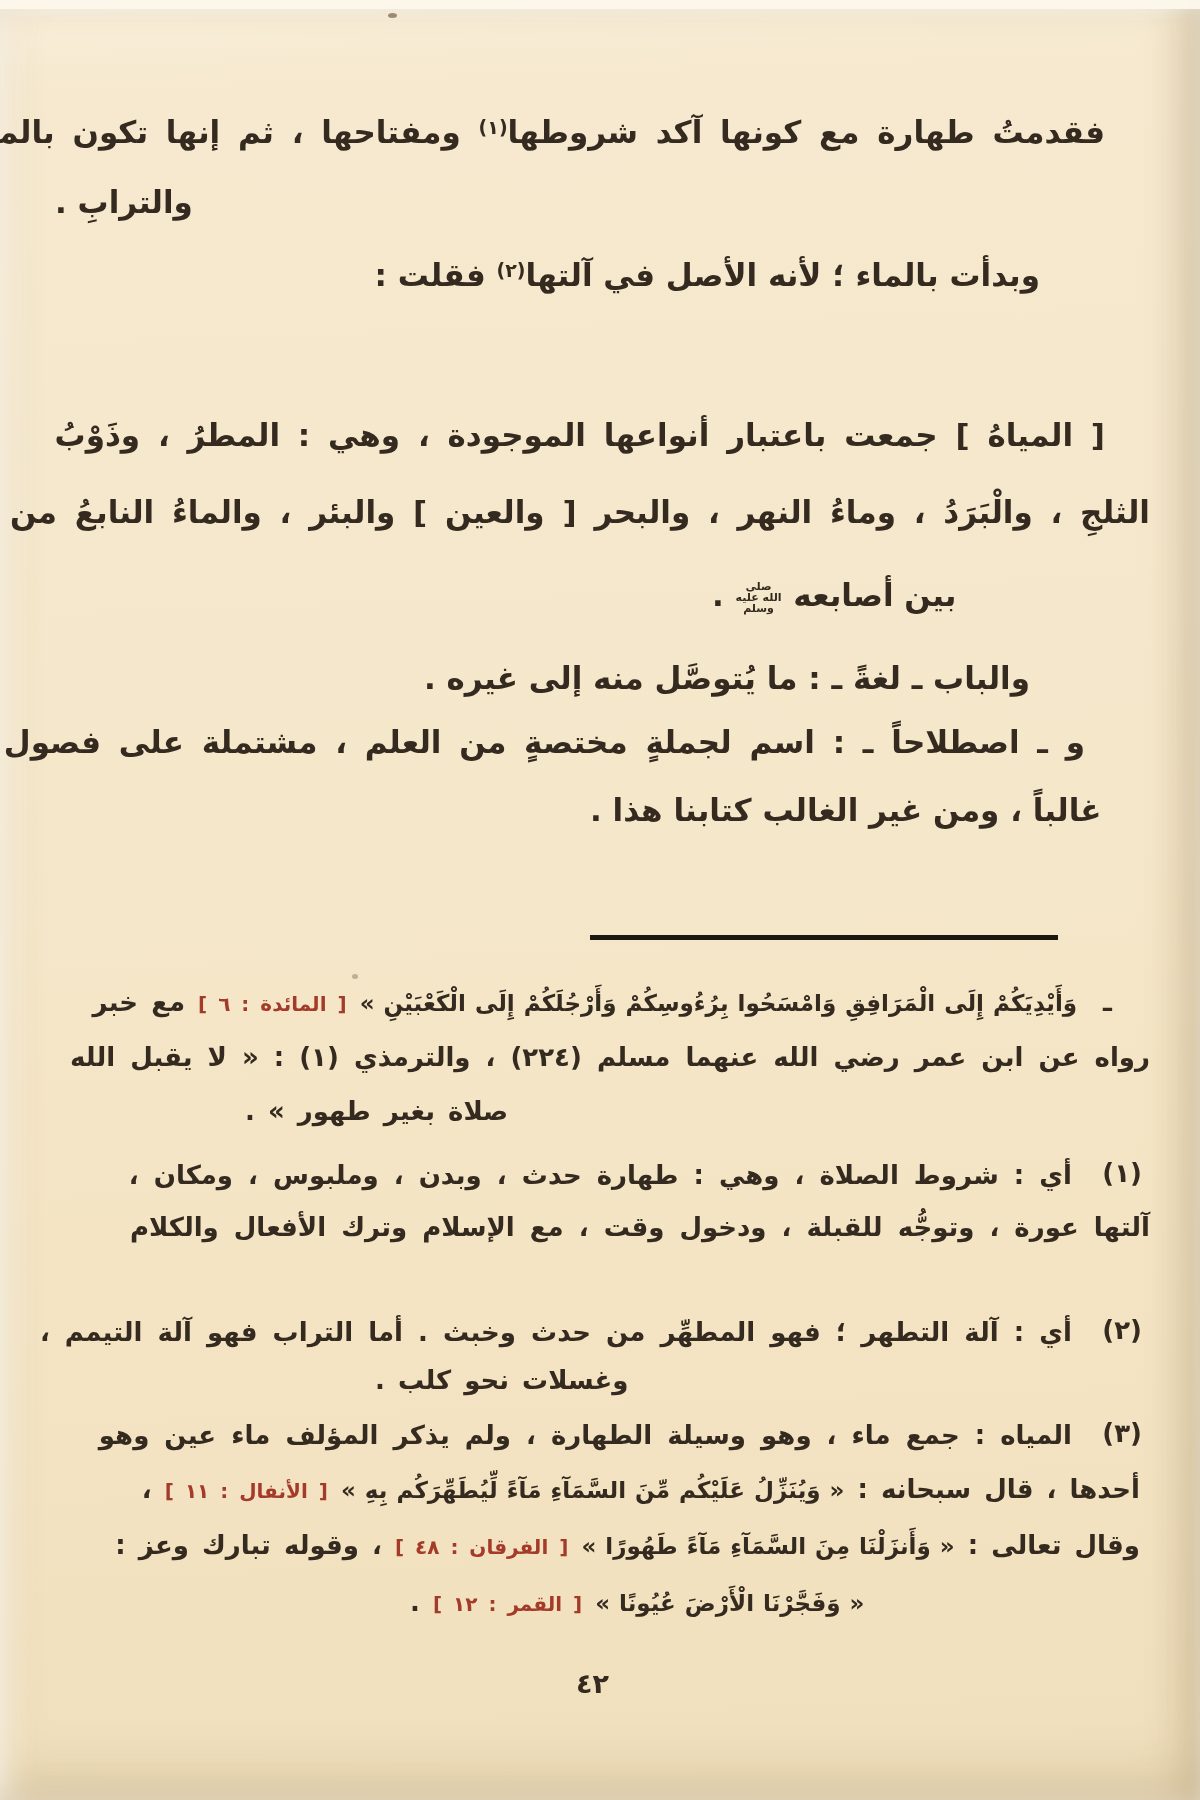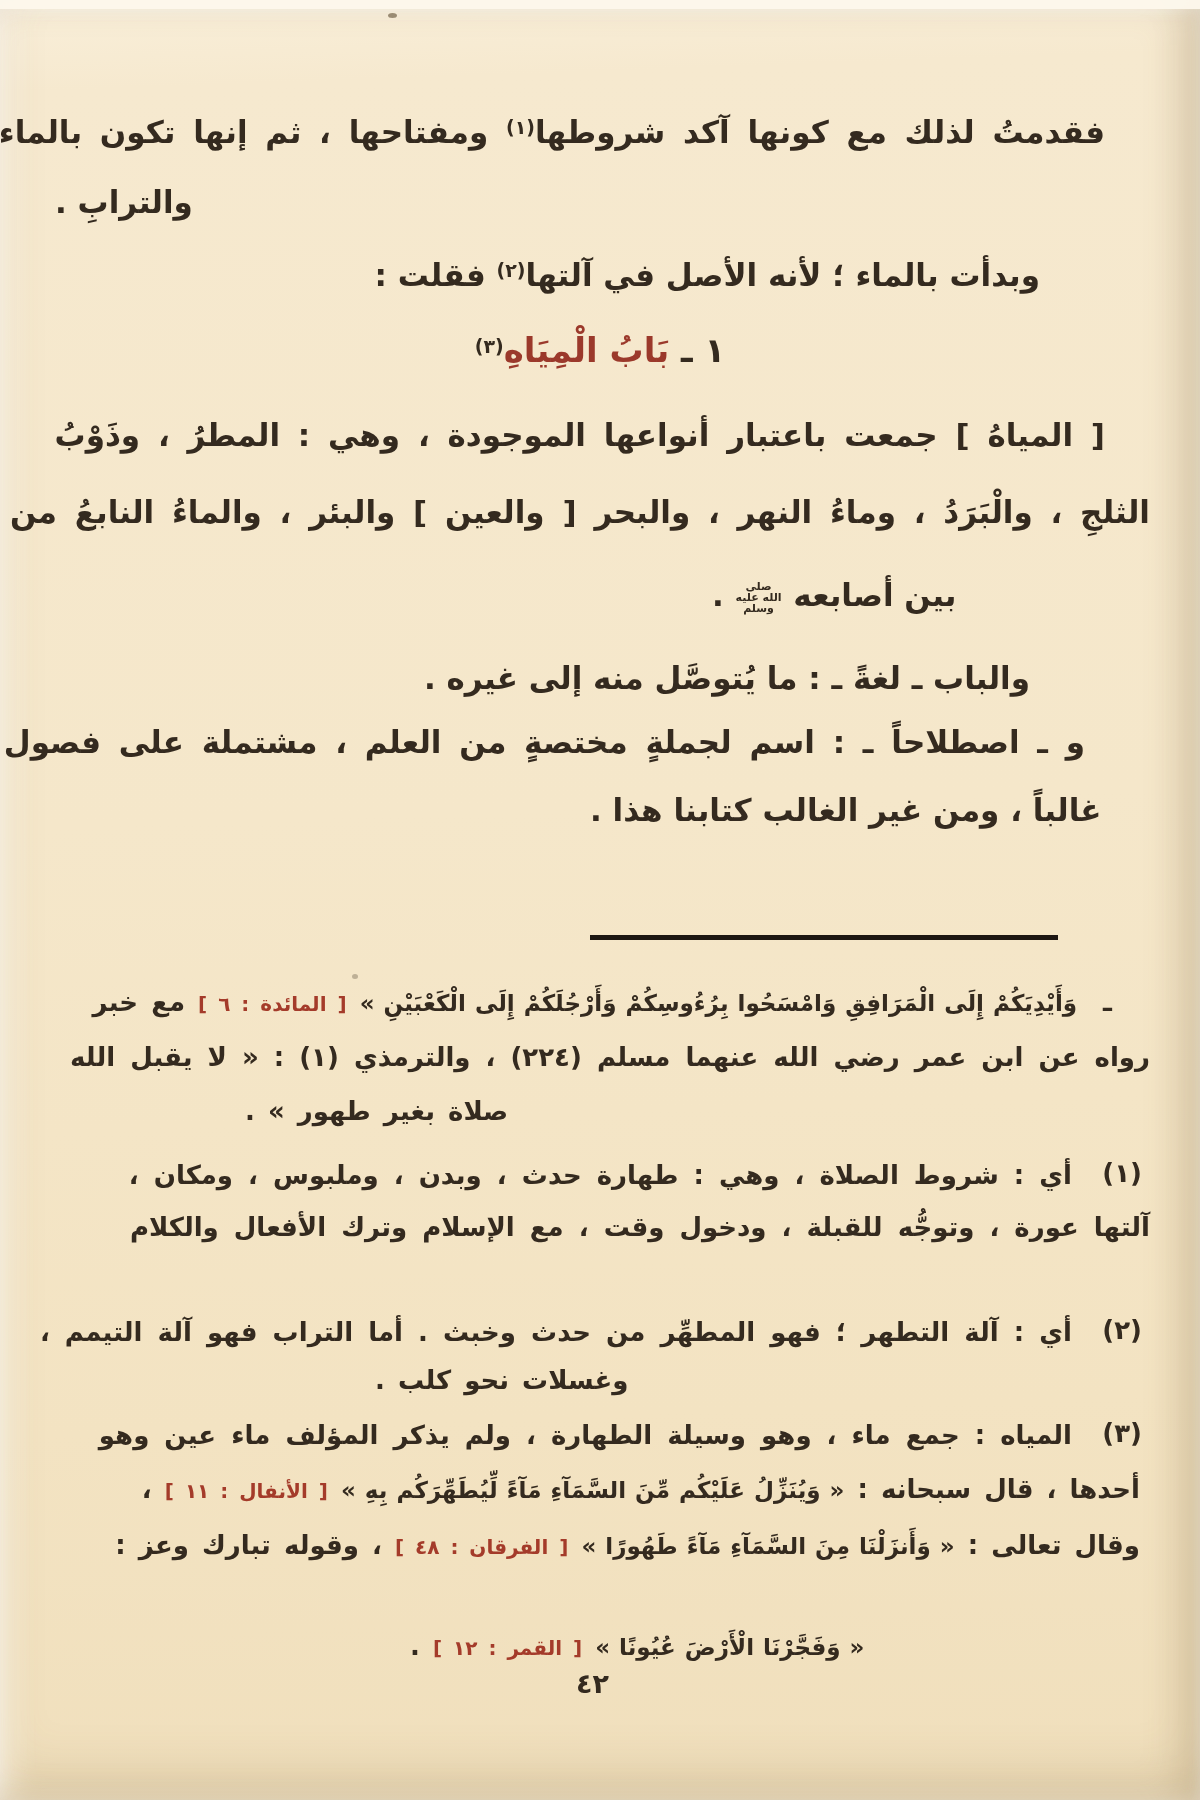--- a/index.html
+++ b/index.html
@@ -47,26 +47,25 @@
   .pagenum{position:absolute;left:0;right:15px;text-align:center;font-size:27px;font-weight:bold;direction:rtl;}
 </style>
 </head>
 <body>
 
 <div class="page">
   <div class="top-edge"></div>
   <div class="speck" style="top:13px;left:388px;width:9px;height:5px;"></div>
   <div class="speck" style="top:974px;left:352px;width:6px;height:5px;opacity:.6;"></div>
 
-  <div class="ln body-wide" style="top:112px;right:95px;"><span>فقدمتُ لذلك مع كونها آكد شروطها</span><span class="sup">(١)</span><span> ومفتاحها ، ثم إنها تكون بالماء</span></div>
+  <div class="ln body-wide" style="top:112px;right:95px;"><span>فقدمتُ طهارة مع كونها آكد شروطها</span><span class="sup">(١)</span><span> ومفتاحها ، ثم إنها تكون بالماء</span></div>
   <div class="ln" style="top:182px;left:55px;">والترابِ .</div>
 
   <div class="ln" style="top:255px;right:160px;"><span>وبدأت بالماء ؛ لأنه الأصل في آلتها</span><span class="sup">(٢)</span><span> فقلت :</span></div>
 
-  <div class="ln heading" style="top:328px;"><span>١ ـ </span><span class="red">بَابُ الْمِيَاهِ</span><span class="sup">(٣)</span></div>
 
   <div class="ln body-wide" style="top:415px;right:95px;">[ المياهُ ] جمعت باعتبار أنواعها الموجودة ، وهي : المطرُ ، وذَوْبُ</div>
   <div class="ln body-wide" style="top:492px;right:50px;">الثلجِ ، والْبَرَدُ ، وماءُ النهر ، والبحر [ والعين ] والبئر ، والماءُ النابعُ من</div>
   <div class="ln" style="top:575px;left:712px;"><span>بين أصابعه </span><span class="pbuh">صلى الله عليه وسلم</span><span> .</span></div>
 
   <div class="ln" style="top:658px;right:170px;">والباب ـ لغةً ـ : ما يُتوصَّل منه إلى غيره .</div>
 
   <div class="ln body-wide" style="top:722px;right:115px;">و ـ اصطلاحاً ـ : اسم لجملةٍ مختصةٍ من العلم ، مشتملة على فصول</div>
   <div class="ln" style="top:790px;left:590px;">غالباً ، ومن غير الغالب كتابنا هذا .</div>
 
@@ -81,16 +80,16 @@
   <div class="ln fn fn-wide" style="top:1210px;right:50px;">آلتها عورة ، وتوجُّه للقبلة ، ودخول وقت ، مع الإسلام وترك الأفعال والكلام</div>
 
   <div class="marker" style="top:1315px;right:58px;">(٢)</div>
   <div class="ln fn fn-wide" style="top:1315px;right:128px;">أي : آلة التطهر ؛ فهو المطهِّر من حدث وخبث . أما التراب فهو آلة التيمم ،</div>
   <div class="ln fn" style="top:1363px;left:375px;">وغسلات نحو كلب .</div>
 
   <div class="marker" style="top:1418px;right:58px;">(٣)</div>
   <div class="ln fn fn-wide" style="top:1418px;right:128px;">المياه : جمع ماء ، وهو وسيلة الطهارة ، ولم يذكر المؤلف ماء عين وهو</div>
   <div class="ln fn" style="top:1472px;right:60px;"><span>أحدها ، قال سبحانه : </span><span class="verse">« وَيُنَزِّلُ عَلَيْكُم مِّنَ السَّمَآءِ مَآءً لِّيُطَهِّرَكُم بِهِ »</span> <span class="ref-red">[ الأنفال : ١١ ]</span><span> ،</span></div>
   <div class="ln fn" style="top:1528px;right:60px;"><span>وقال تعالى : </span><span class="verse">« وَأَنزَلْنَا مِنَ السَّمَآءِ مَآءً طَهُورًا »</span> <span class="ref-red">[ الفرقان : ٤٨ ]</span><span> ، وقوله تبارك وعز :</span></div>
-  <div class="ln fn" style="top:1585px;left:410px;margin-top:44px;"><span class="verse">« وَفَجَّرْنَا الْأَرْضَ عُيُونًا »</span> <span class="ref-red">[ القمر : ١٢ ]</span><span> .</span></div>
+  <div class="ln fn" style="top:1585px;left:410px;"><span class="verse">« وَفَجَّرْنَا الْأَرْضَ عُيُونًا »</span> <span class="ref-red">[ القمر : ١٢ ]</span><span> .</span></div>
 
   <div class="pagenum" style="top:1668px;">٤٢</div>
 </div>
 
 </body></html>

